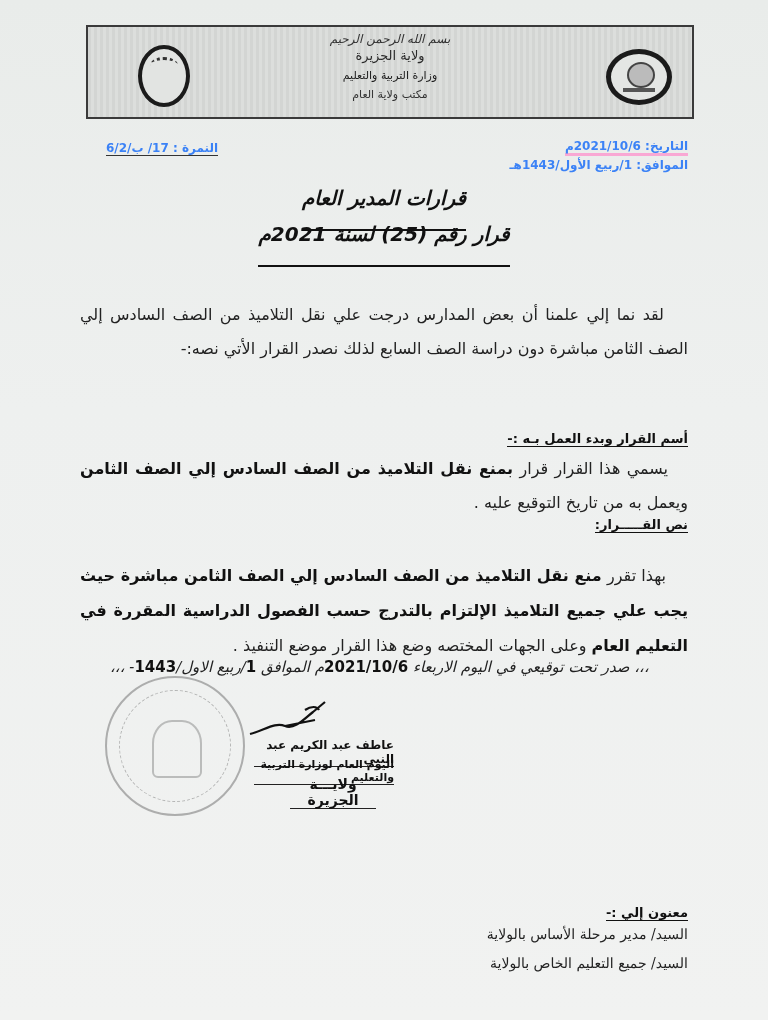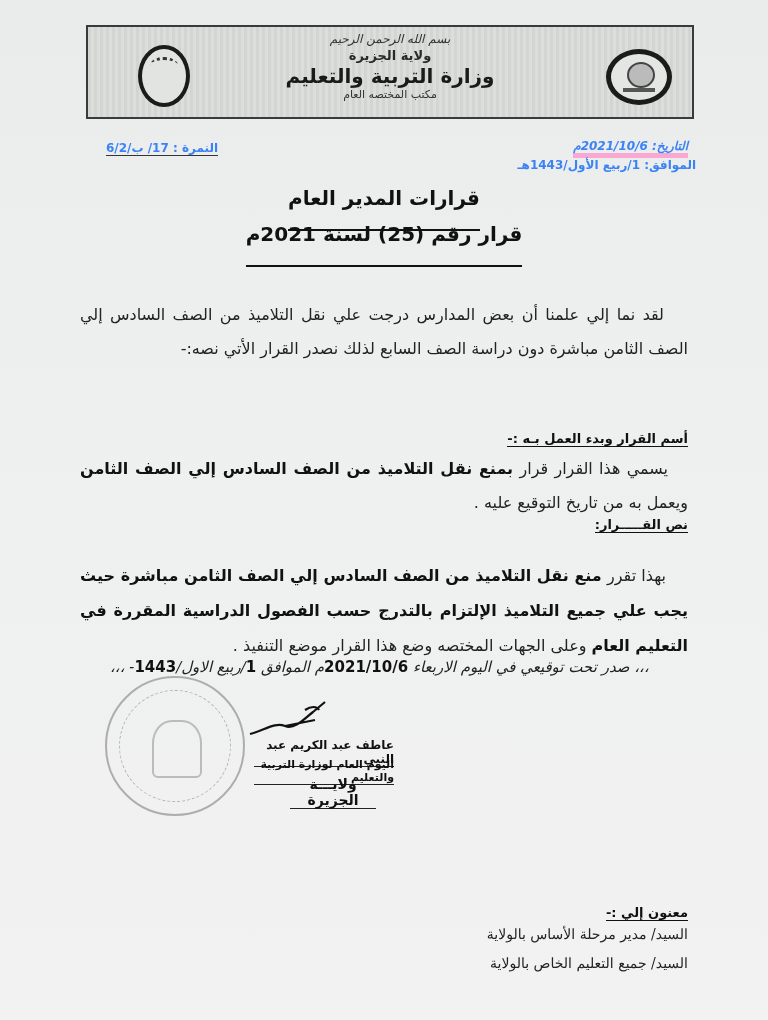--- a/index.html
+++ b/index.html
@@ -13,22 +13,22 @@
   .page { position: absolute; inset: 0; direction: rtl; }
 
   
   .letterhead {
     position: absolute; left: 86px; top: 25px; width: 608px; height: 94px;
     border: 2px solid #3a3a3a; box-sizing: border-box;
     background: repeating-linear-gradient(90deg, #d3d5d3 0 3px, #dcdedc 3px 6px);
   }
   .lh-center { position: absolute; left: 150px; right: 150px; top: 4px; text-align: center; direction: rtl; }
   .lh-basmala { font-family: "DejaVu Serif", serif; font-style: italic; font-size: 12px; color: #333; line-height: 16px; }
-  .lh-state { font-size: 13px; font-weight: bold; color: #2a2a2a; line-height: 18px; }
-  .lh-ministry { font-size: 20px; font-weight: bold; color: #1a1a1a; line-height: 22px; }
+  .lh-state { font-size: 13px; font-weight: normal; color: #2a2a2a; line-height: 18px; }
+  .lh-ministry { font-size: 11px; font-weight: normal; color: #1a1a1a; line-height: 22px; }
   .lh-office { font-size: 11px; color: #333; line-height: 16px; }
   .seal-left {
     position: absolute; left: 50px; top: 18px; width: 52px; height: 62px;
     border: 4px solid #1b1b1b; border-radius: 50%; box-sizing: border-box; background: #e2e4e2;
   }
   .seal-left::after {
     content: ""; position: absolute; left: 8px; top: 8px; width: 28px; height: 14px;
     border-top: 3px dotted #333; border-radius: 50% 50% 0 0;
   }
   .seal-right {
@@ -38,27 +38,27 @@
   .seal-right::before {
     content: ""; position: absolute; left: 16px; top: 8px; width: 24px; height: 22px;
     border: 2px solid #444; border-radius: 50%; background: #bbb;
   }
   .seal-right::after {
     content: ""; position: absolute; left: 12px; top: 34px; width: 32px; height: 4px; background: #555;
   }
 
   
   .meta { position: absolute; font-size: 12px; font-weight: bold; color: #3b82f6; }
-  .meta-date { right: 80px; top: 139px; border-bottom: 5px solid #f9a8d4; font-style: italic; }
-  .meta-hijri { right: 72px; top: 158px; }
+  .meta-date { right: 80px; top: 139px; border-bottom: 3px solid #f9a8d4; }
+  .meta-hijri { right: 80px; top: 158px; }
   .meta-ref { left: 106px; top: 141px; border-bottom: 1.5px solid #333; }
 
   
   .title { position: absolute; left: 0; right: 0; text-align: center; font-weight: bold; color: #111; }
-  .title span { border-bottom: 2px solid #111; padding-bottom: 19px; }
+  .title span { border-bottom: 2px solid #111; padding-bottom: 19px; font-style: italic; }
   .title-1 { top: 186px; font-size: 20px; }
   .title-2 { top: 222px; font-size: 20px; }
 
   
   .para { position: absolute; right: 80px; left: 80px; font-size: 16px; line-height: 34px; text-align: justify; color: #222; }
   .para-intro { top: 282px; text-indent: 24px; }
   .heading { position: absolute; right: 80px; font-size: 13px; font-weight: bold; color: #111; border-bottom: 1.5px solid #111; }
   .heading-name { top: 431px; }
   .heading-text { top: 517px; }
   .para-name { top: 436px; line-height: 34px; text-indent: 20px; }
@@ -99,21 +99,21 @@
 <body>
 
 <div class="page">
 
   <div class="letterhead">
     <div class="seal-left"></div>
     <div class="lh-center">
       <div class="lh-basmala">بسم الله الرحمن الرحيم</div>
       <div class="lh-state">ولاية الجزيرة</div>
       <div class="lh-ministry">وزارة التربية والتعليم</div>
-      <div class="lh-office">مكتب المختصه العام</div>
+      <div class="lh-office">مكتب ولاية العام</div>
     </div>
     <div class="seal-right"></div>
   </div>
 
   <div class="meta meta-date">التاريخ: 2021/10/6م</div>
   <div class="meta meta-hijri">الموافق: 1/ربيع الأول/1443هـ</div>
   <div class="meta meta-ref">النمرة : 17/ ب/6/2</div>
 
   <div class="title title-1"><span>قرارات المدير العام</span></div>
   <div class="title title-2"><span>قرار رقم (25) لسنة 2021م</span></div>

